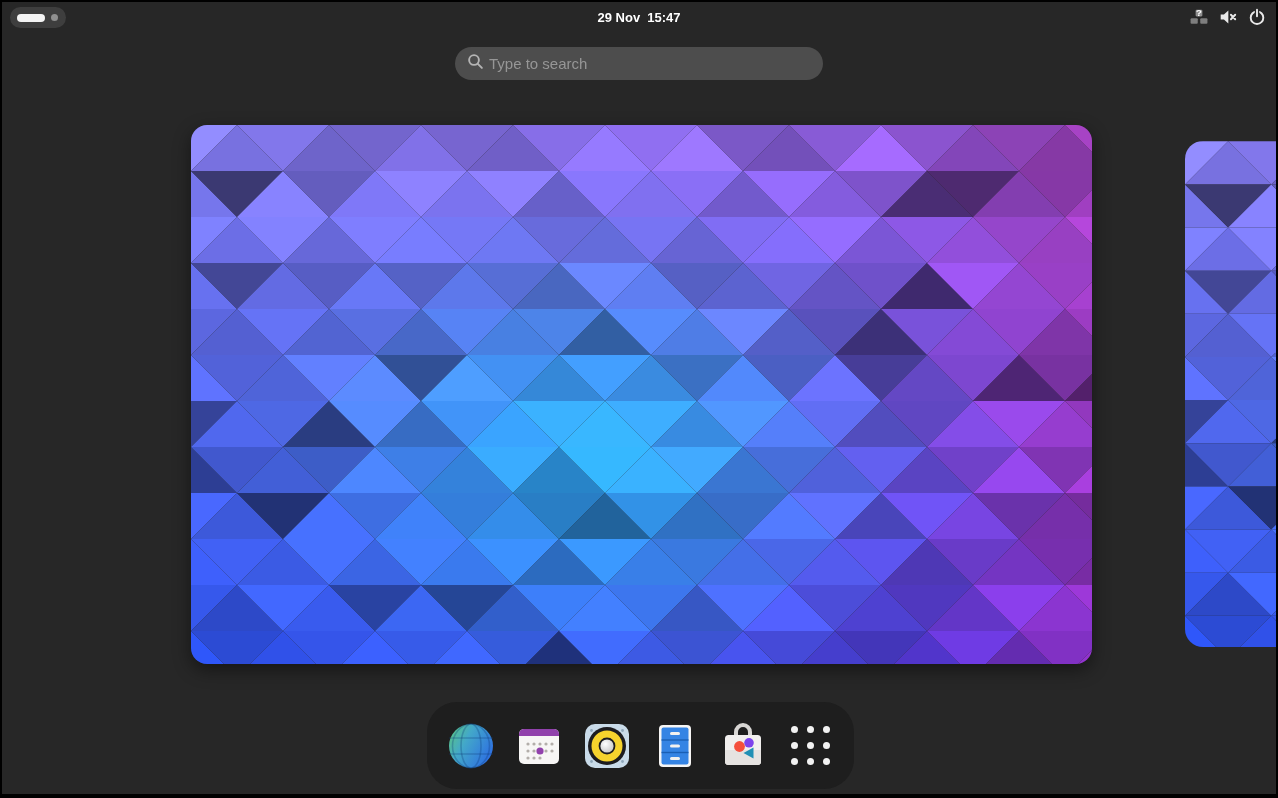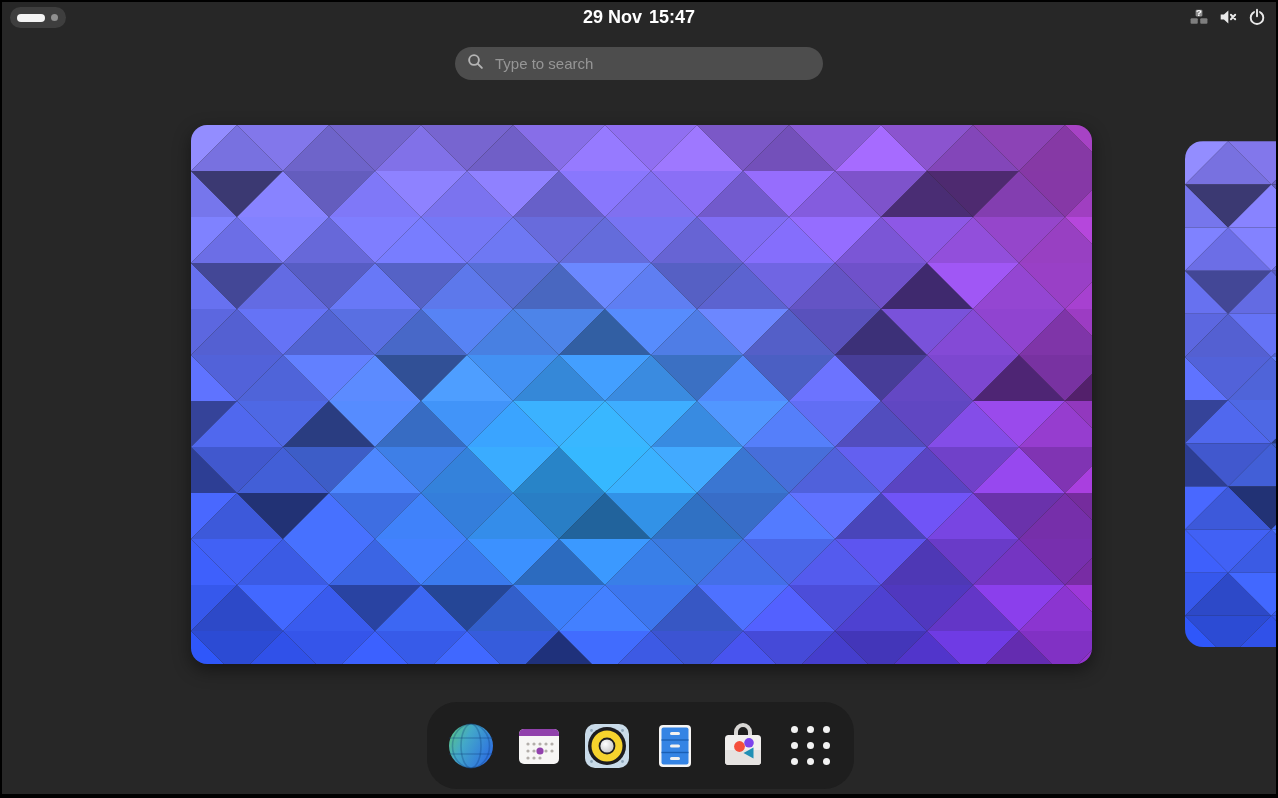--- a/index.html
+++ b/index.html
@@ -10,27 +10,27 @@
     border:2px solid #000;border-bottom:4px solid #000;
     font-family:"Liberation Sans", sans-serif;
   }
   
   .topbar{position:absolute;top:0;left:0;right:0;height:30px;display:flex;align-items:center;}
   .ws-pill{position:absolute;left:8px;top:5px;width:56px;height:21px;border-radius:11px;
     background:#3e3e3e;display:flex;align-items:center;padding:0 7px;gap:6px;cursor:pointer;}
   .ws-pill .active-ws{width:28px;height:8px;border-radius:4px;background:#f4f4f4;}
   .ws-pill .other-ws{width:7px;height:7px;border-radius:50%;background:#8f8f8f;}
   .clock{position:absolute;left:0;right:0;top:0;height:30px;display:flex;align-items:center;
-    justify-content:center;gap:7px;color:#fff;font-size:18px;font-weight:bold;cursor:pointer;}
+    justify-content:center;gap:7px;color:#fff;font-size:13px;font-weight:bold;cursor:pointer;}
   .status{position:absolute;right:10px;top:0;height:30px;display:flex;align-items:center;gap:11px;}
   .status svg{display:block;}
   
   .search-wrap{position:absolute;left:0;right:0;top:45px;display:flex;justify-content:center;}
   .search{width:368px;height:33px;border-radius:17px;background:#4d4d4d;display:flex;
-    align-items:center;padding:0 12px;gap:9px;}
+    align-items:center;padding:0 12px;gap:3px;}
   .search input{flex:1;background:transparent;border:0;outline:none;color:#d6d6d6;
     font-size:15px;font-family:"Liberation Sans",sans-serif;}
   .search input::placeholder{color:#969696;}
   
   .ws-main{position:absolute;left:189px;top:123px;width:901px;height:539px;border-radius:16px;
     overflow:hidden;box-shadow:0 6px 18px rgba(0,0,0,.45);cursor:pointer;}
   .ws-next{position:absolute;left:1183px;top:139px;width:95px;height:506px;
     border-radius:18px 0 0 18px;overflow:hidden;cursor:pointer;}
   .ws-main svg,.ws-next svg{display:block;}
   

